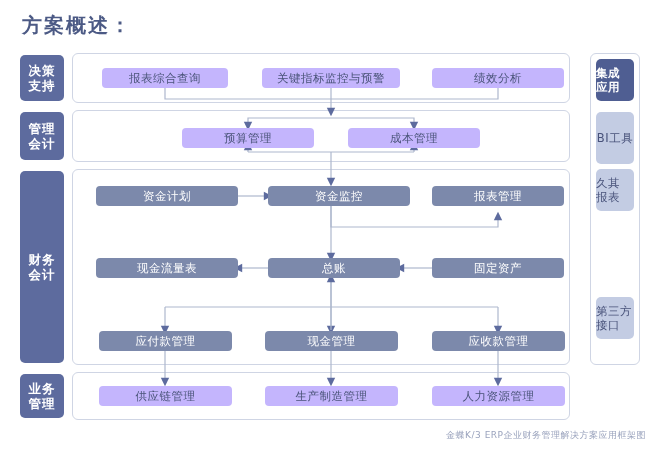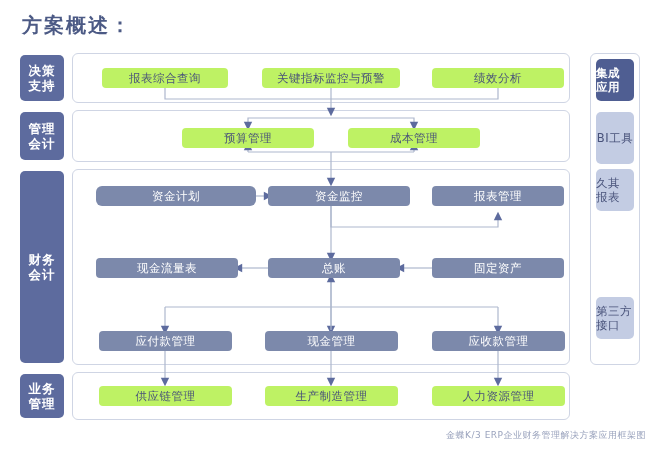--- a/index.html
+++ b/index.html
@@ -94,21 +94,21 @@
     border-radius: 4px;
     font-size: 11.5px;
     letter-spacing: 0.5px;
     display: flex;
     align-items: center;
     justify-content: center;
     text-align: center;
     box-sizing: border-box;
     white-space: nowrap;
   }
-  .node.light { background: #bef264; color: #4a5479; }
+  .node.light { background: #c4b5fd; color: #4a5479; }
   .node.dark  { background: #7c89ab; color: #ffffff; }
 
   
   #connectors {
     position: absolute;
     left: 0; top: 0;
     width: 658px; height: 454px;
     pointer-events: none;
   }
 
@@ -226,21 +226,21 @@
   </g>
 </svg>
 
 <div class="node light" style="left:102px;top:68px;width:126px;">报表综合查询</div>
 <div class="node light" style="left:262px;top:68px;width:138px;">关键指标监控与预警</div>
 <div class="node light" style="left:432px;top:68px;width:132px;">绩效分析</div>
 
 <div class="node light" style="left:182px;top:128px;width:132px;">预算管理</div>
 <div class="node light" style="left:348px;top:128px;width:132px;">成本管理</div>
 
-<div class="node dark" style="left:96px;top:186px;width:160px;border-radius:6px;">资金计划</div>
+<div class="node dark" style="left:96px;top:186px;width:142px;">资金计划</div>
 <div class="node dark" style="left:268px;top:186px;width:142px;">资金监控</div>
 <div class="node dark" style="left:432px;top:186px;width:132px;">报表管理</div>
 
 <div class="node dark" style="left:96px;top:258px;width:142px;">现金流量表</div>
 <div class="node dark" style="left:268px;top:258px;width:132px;">总账</div>
 <div class="node dark" style="left:432px;top:258px;width:132px;">固定资产</div>
 
 <div class="node dark" style="left:99px;top:331px;width:133px;">应付款管理</div>
 <div class="node dark" style="left:265px;top:331px;width:133px;">现金管理</div>
 <div class="node dark" style="left:432px;top:331px;width:133px;">应收款管理</div>

